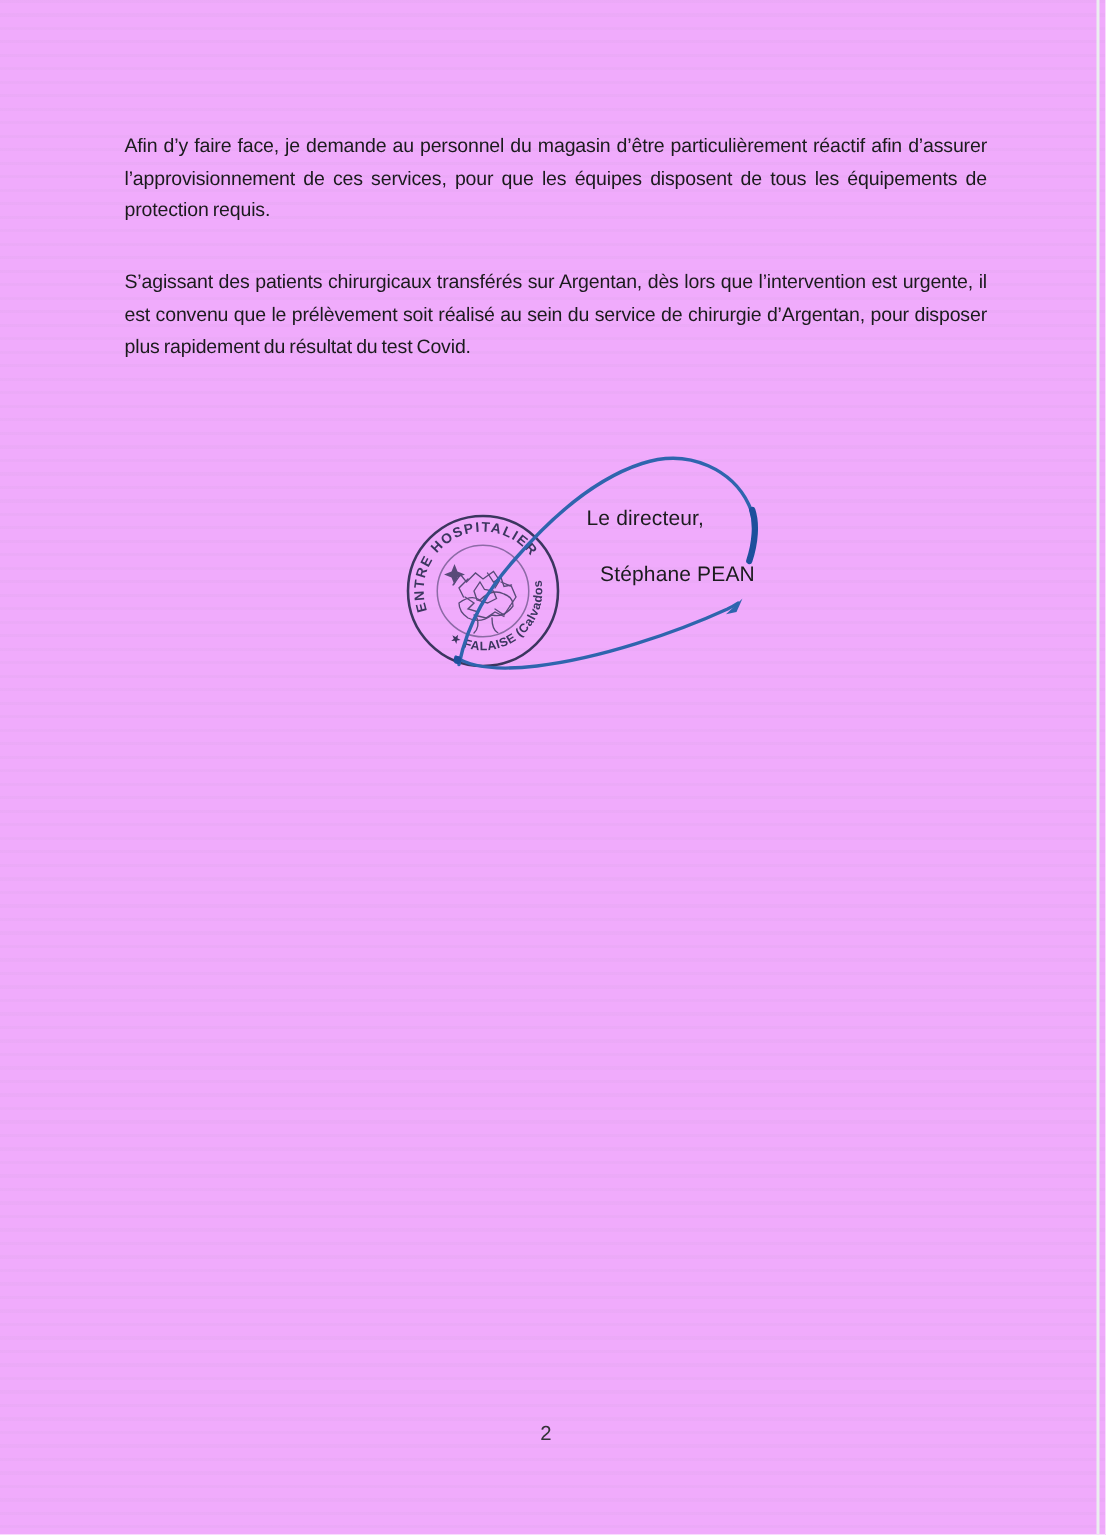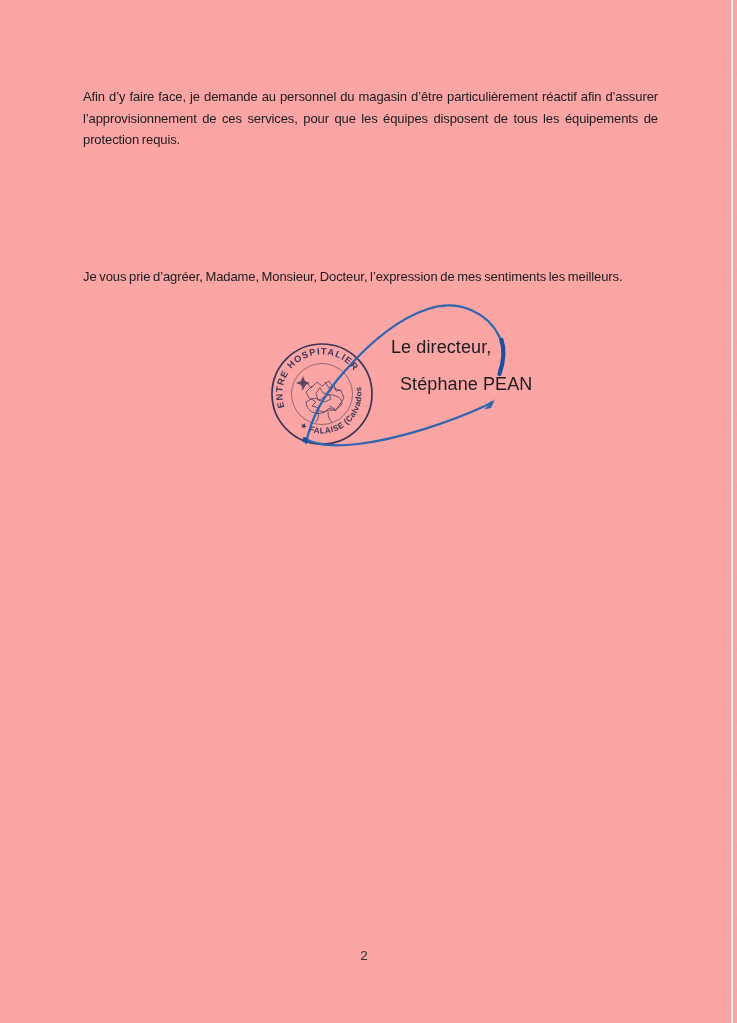--- a/index.html
+++ b/index.html
@@ -1,20 +1,20 @@
 <!DOCTYPE html>
 <html><head>
 <meta charset="utf-8">
 <style>
   html, body { margin: 0; padding: 0; background: #ffffff; }
   .page {
     position: relative;
     width: 737px;
     height: 1023px;
-    background: #fca5a5;
+    background: #f0abfc;
     font-family: "Liberation Sans", "DejaVu Sans", sans-serif;
     color: #1c1c1e;
     overflow: hidden;
   }
   
   .page::before {
     content: "";
     position: absolute; inset: 0;
     background: repeating-linear-gradient(180deg,
       rgba(130,138,148,0.04) 0px, rgba(130,138,148,0.04) 2px,
@@ -36,21 +36,21 @@
     word-spacing: -0.8px;
     text-align: justify;
     text-align-last: left;
     color: #1b1b1d;
   }
   .p1 { top: 86px; }
   .p2 { top: 177px; }
   .p3 { top: 266px; }
   .sign-role, .sign-name {
     position: absolute;
-    font-size: 18px;
+    font-size: 14px;
     color: #1c1c1e;
     letter-spacing: 0.1px;
     white-space: nowrap;
   }
   .sign-role { left: 391px; top: 337px; }
   .sign-name { left: 400px; top: 374px; }
   .stamp {
     position: absolute;
     left: 270px; top: 342px;
     width: 104px; height: 104px;
@@ -78,21 +78,21 @@
   }
   .stamp .ring-top { font-size: 9.2px; letter-spacing: 1.1px; }
   .stamp .ring-bottom { font-size: 8.2px; letter-spacing: 0.4px; }
 </style>
 </head>
 <body>
 
 <div class="page">
 
   <p class="para p1">Afin d’y faire face, je demande au personnel du magasin d’être particulièrement réactif afin d’assurer l’approvisionnement de ces services, pour que les équipes disposent de tous les équipements de protection requis.</p>
-  <p class="para p3">Je vous prie d’agréer, Madame, Monsieur, Docteur, l’expression de mes sentiments les meilleurs.</p>
+  <p class="para p2">S’agissant des patients chirurgicaux transférés sur Argentan, dès lors que l’intervention est urgente, il est convenu que le prélèvement soit réalisé au sein du service de chirurgie d’Argentan, pour disposer plus rapidement du résultat du test Covid.</p>
 
   <div class="sign-role">Le directeur,</div>
   <div class="sign-name">Stéphane PEAN</div>
 
   <svg class="stamp" viewBox="0 0 104 104" aria-hidden="true">
     <defs>
       <path id="arcTop" d="M 13.8 62.2 A 39.5 39.5 0 0 1 85.5 31.1" fill="none"></path>
       <path id="arcBottom" d="M 31.1 85.5 A 39.5 39.5 0 0 0 90.5 43.1" fill="none"></path>
       <clipPath id="emblemClip">
           <circle cx="52" cy="52" r="30"></circle>

